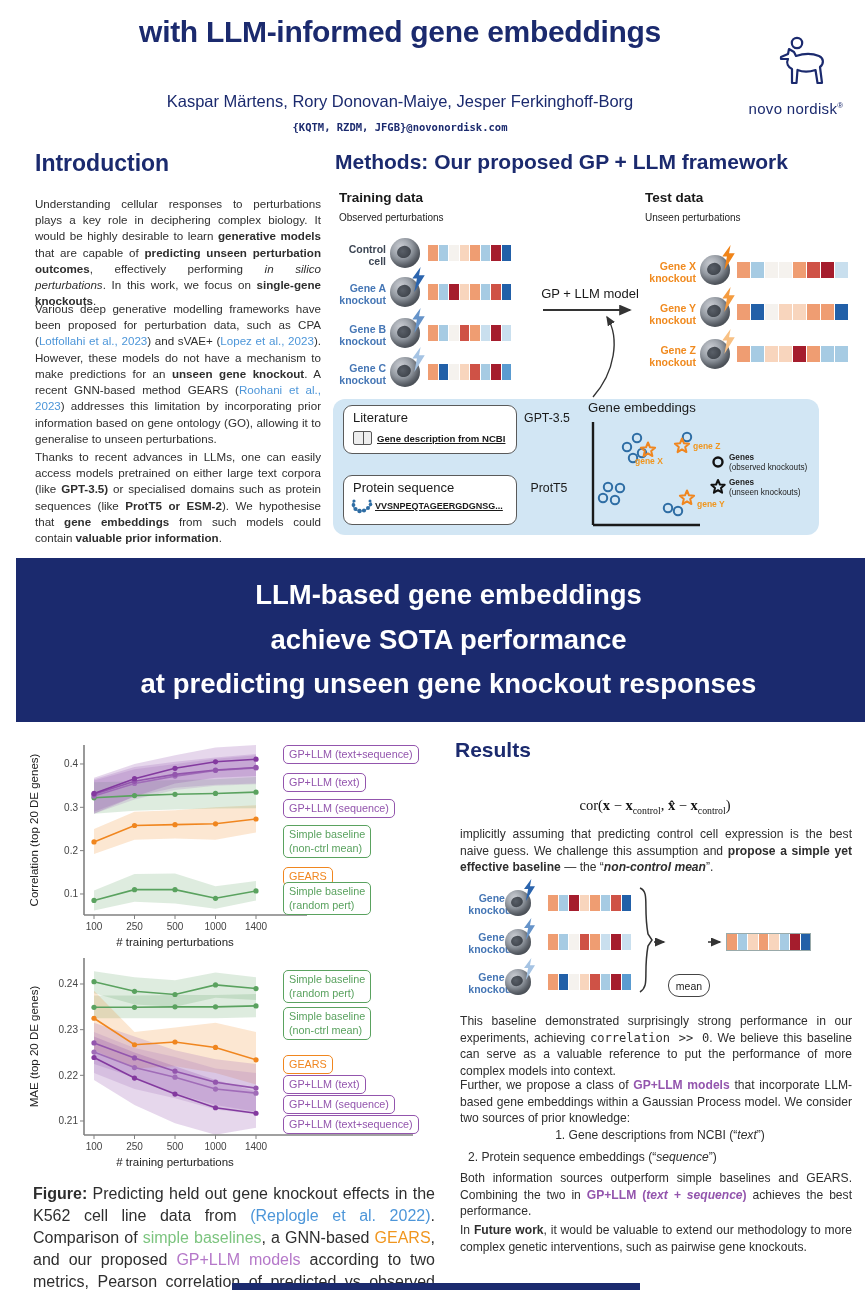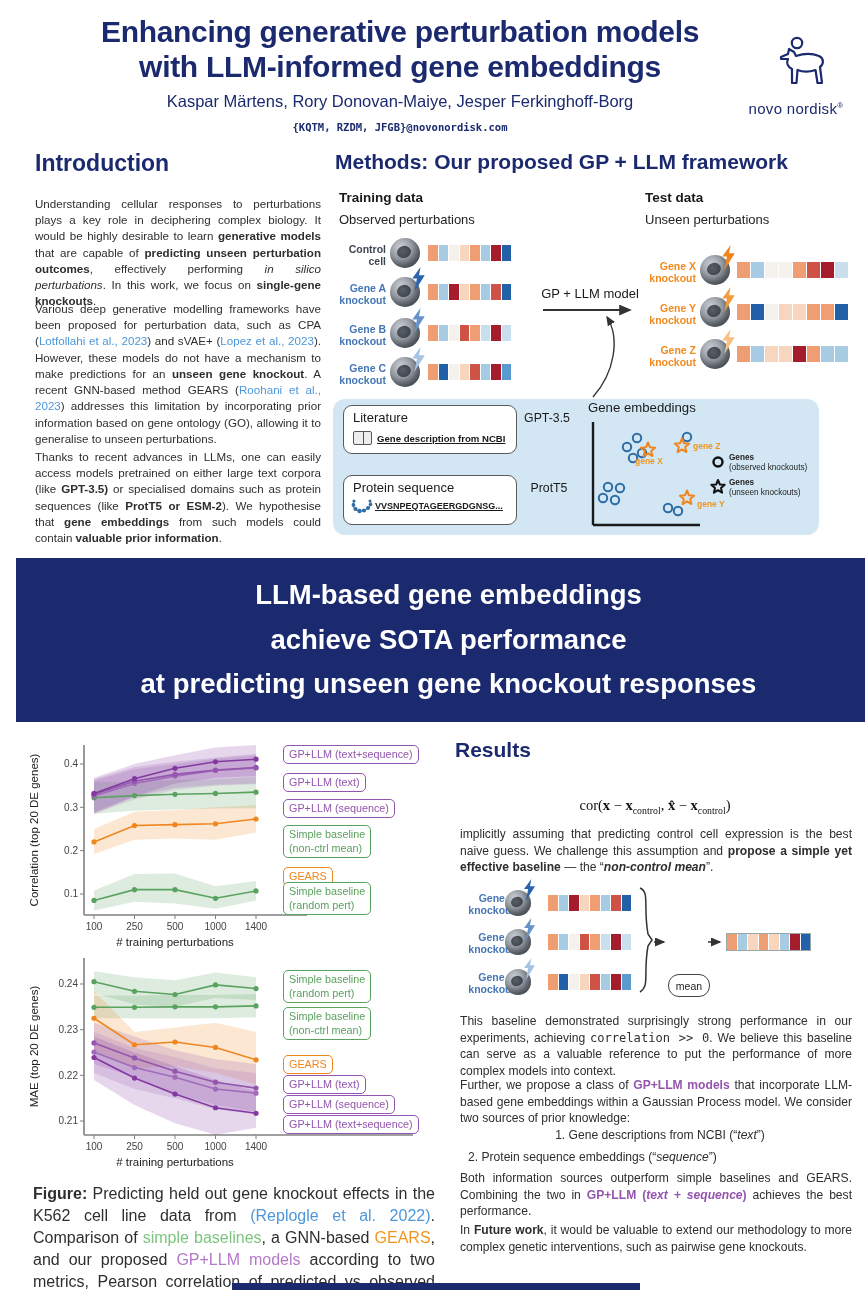--- a/index.html
+++ b/index.html
@@ -19,21 +19,21 @@
     font-family:"DejaVu Sans Mono",monospace;font-size:10.5px;font-weight:700;}
   .logo{left:737px;top:36px;width:118px;text-align:center;color:var(--navy);}
   .logo .brand{font-size:15px;letter-spacing:0.3px;}
   
   .sec-h{font-weight:700;color:var(--navy);}
   
   .para{text-align:justify;font-size:11.6px;line-height:1.4;color:var(--ink);}
   .rpara{text-align:justify;font-size:12.1px;line-height:1.37;color:var(--ink);}
   
   .sub-h{font-size:13.5px;font-weight:700;color:#1a1a1a;}
-  .sub-s{font-size:13px;color:#222;}
+  .sub-s{font-size:10px;color:#222;}
   .row-label{font-size:10.5px;font-weight:700;text-align:right;line-height:1.16;}
   .blue-label{color:var(--blue-label);} .dark-label{color:#3d4654;} .orange-label{color:#f08a1f;}
   .cell{border-radius:50%;
     background:radial-gradient(circle at 36% 30%,#c9ccd2 0%,#9aa0a8 38%,#6b727c 72%,#545a63 100%);
     box-shadow:inset -3px -4px 6px rgba(0,0,0,.3);}
   .cell::after{content:'';position:absolute;left:24%;top:26%;width:46%;height:40%;
     border-radius:50%;background:radial-gradient(circle at 42% 40%,#595f68,#363b42);
     transform:rotate(-18deg);}
   .cell.c30{width:30px;height:30px;} .cell.c26{width:26px;height:26px;}
   .strip{display:flex;gap:1px;}
@@ -65,21 +65,20 @@
   .caption{font-size:16px;line-height:1.38;color:var(--ink);text-align:justify;}
   .footer-strip{left:232px;top:1283px;width:408px;height:7px;background:var(--navy);}
   sub{font-size:0.68em;}
 </style>
 </head>
 <body>
 
 <div class="poster">
 
   <div class="abs title">
-    <div>Enhancing generative perturbation models</div>
     <div>with LLM-informed gene embeddings</div>
   </div>
   <div class="abs email">{KQTM, RZDM, JFGB}@novonordisk.com</div>
   <div class="abs authors">Kaspar Märtens, Rory Donovan-Maiye, Jesper Ferkinghoff-Borg</div>
   <div class="abs logo">
     <svg width="70" height="60" viewBox="0 0 70 60">
       <circle cx="36" cy="7" r="5.2" fill="none" stroke="#1b2a6e" stroke-width="2.2"></circle>
       <path d="M20 21 l7 -3 1 -5 5 3 2 4 c9 -3 18 -2 23 0 c5 2 5 8 1 11 l2 16 h-4.5 l-2 -13 c-6 2 -13 2 -18 0 l-1 13 h-4.5 l0 -14 c-4 -2 -6 -6 -4 -10 l-7 0 z" fill="none" stroke="#1b2a6e" stroke-width="2.2" stroke-linejoin="round"></path>
     </svg>
     <div class="brand"><span>novo nordisk</span><sup style="font-size:8px">®</sup></div>

